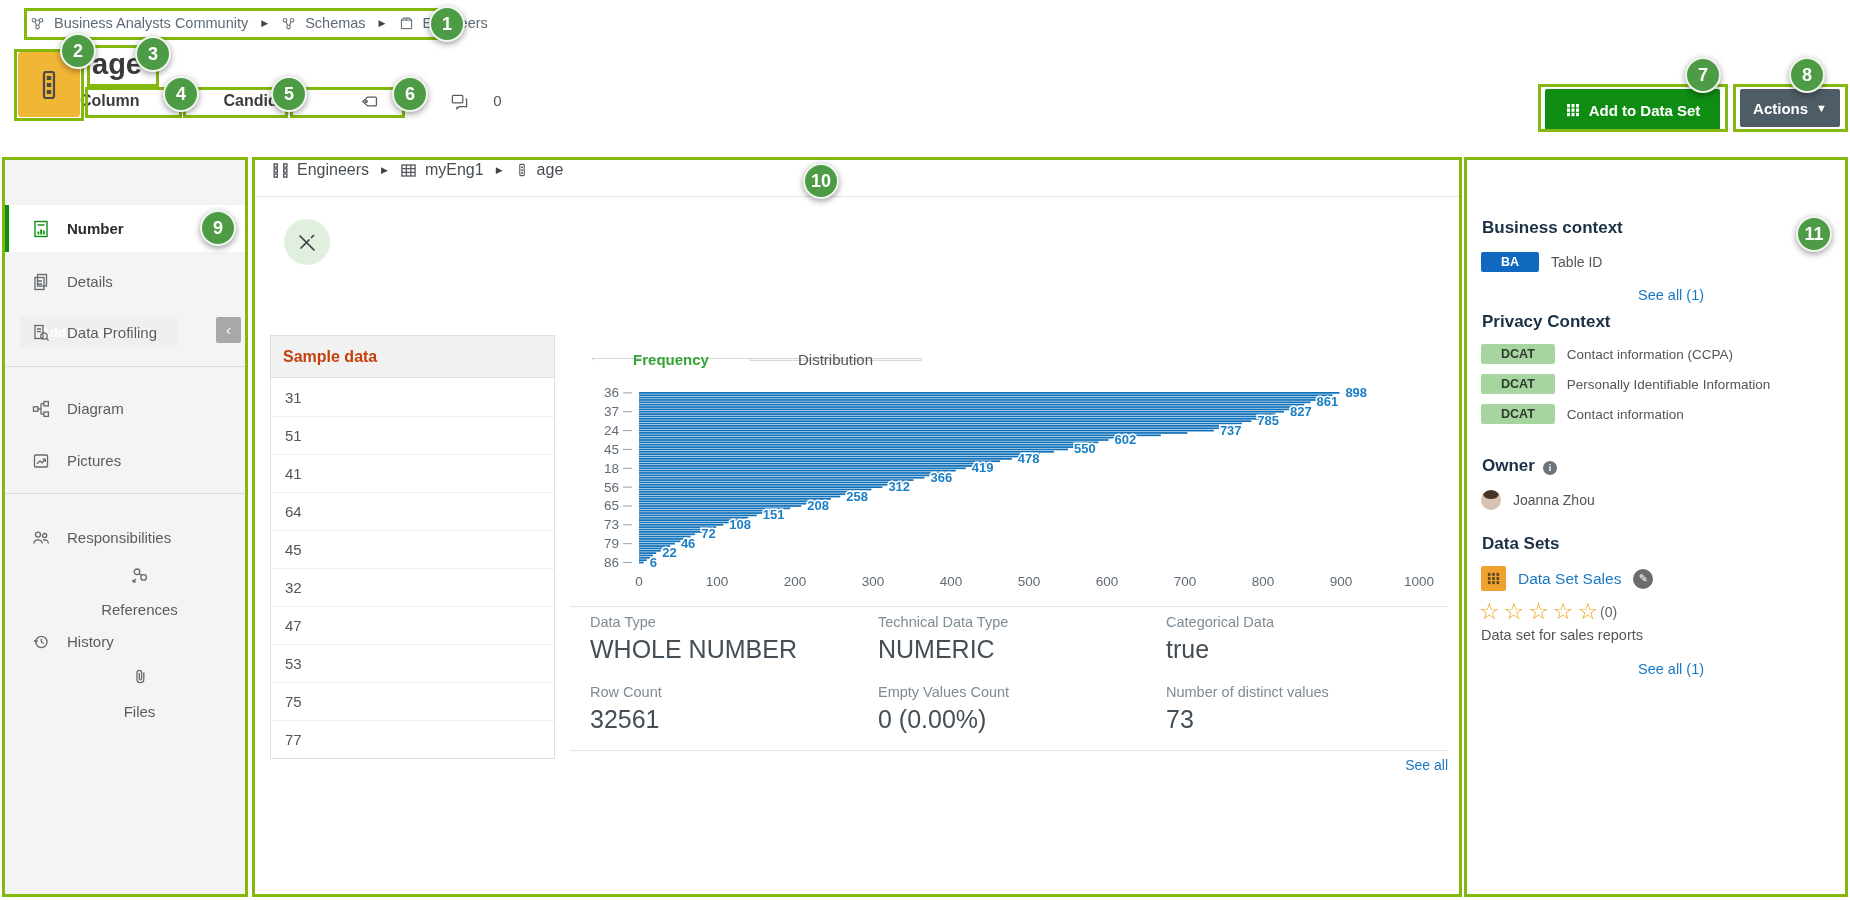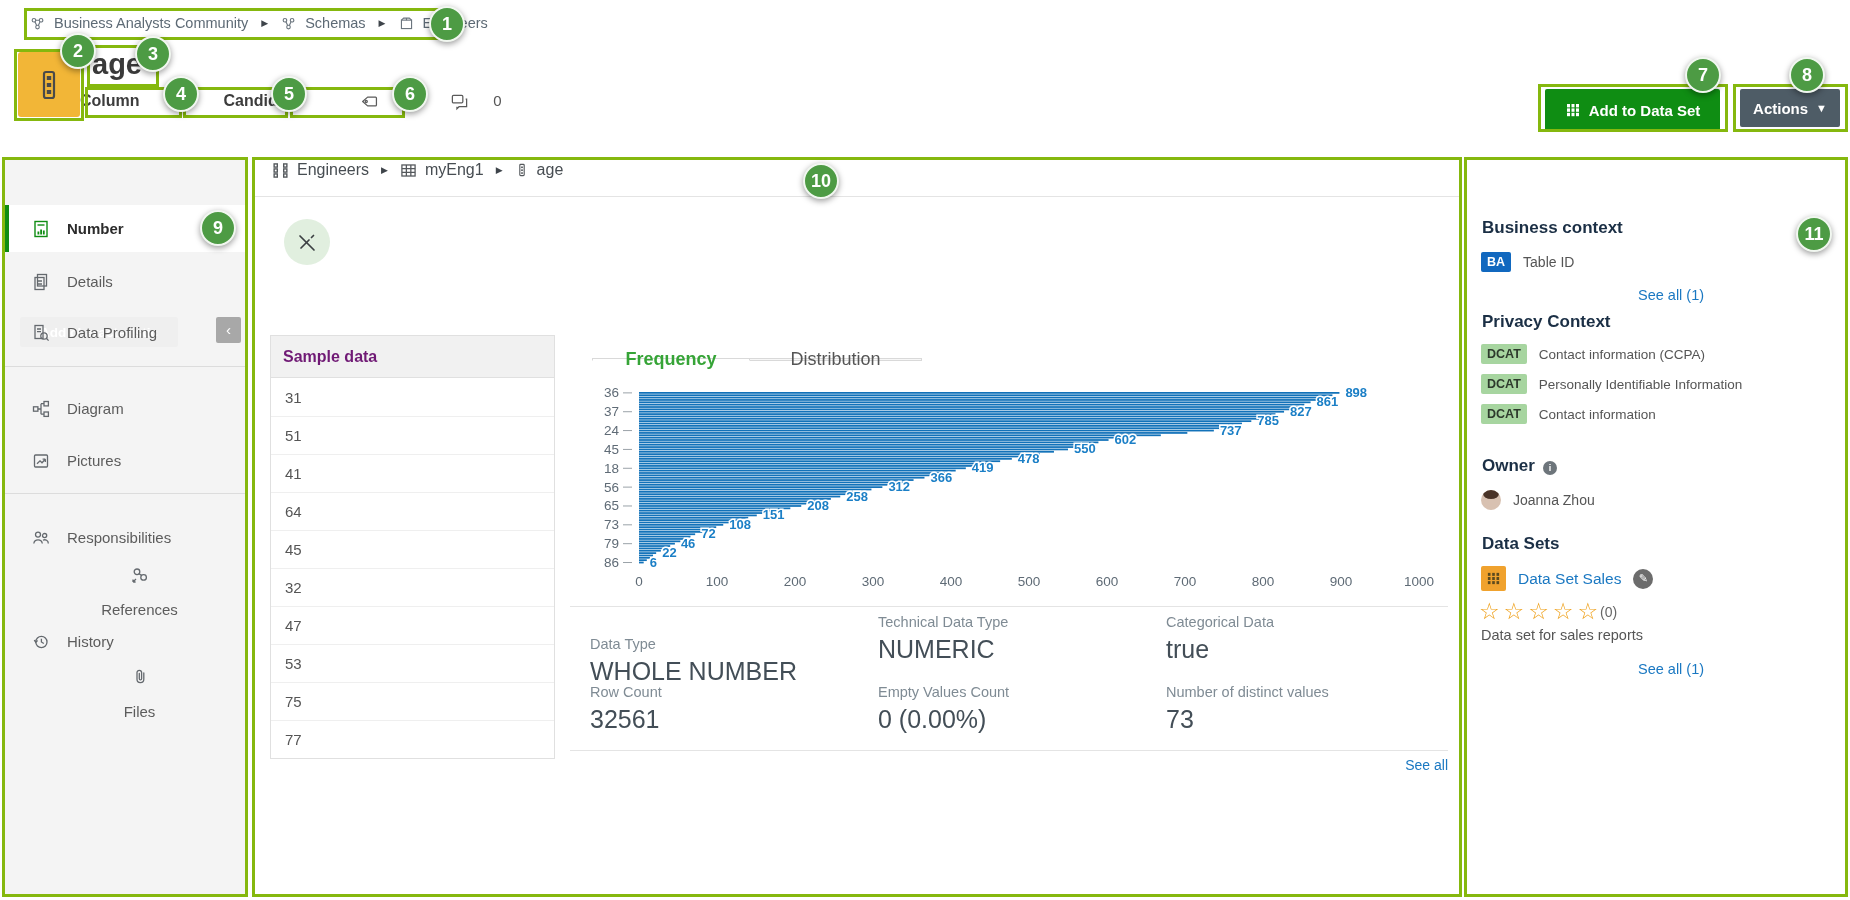--- a/index.html
+++ b/index.html
@@ -40,40 +40,40 @@
   .side-item.active{background:#fff; color:#2b2b2b; font-weight:bold; border-left:5px solid var(--accent); padding-left:22px;}
   .side-item.active .icon{color:var(--accent);}
   .side-div{position:absolute; left:2px; width:244px; height:1px; background:#dcdcdc;}
 
   
   .main-bc{position:absolute; left:272px; top:161px; display:flex; align-items:center; gap:8px; font-size:16px; color:#474d52;}
   .main-bc .ico{display:inline-flex; color:#54585c;}
   .hr1{position:absolute; left:252px; top:196px; width:1210px; height:1px; background:#e4e4e4;}
   .wand-btn{position:absolute; left:284px; top:219px; width:46px; height:46px; border-radius:50%; background:#e1efdf; border:none; display:flex; align-items:center; justify-content:center; color:#3c4043; cursor:pointer;}
   .sample-card{position:absolute; left:270px; top:335px; width:285px; border:1px solid #e0e0e0; background:#fff;}
-  .sample-head{height:42px; background:#f1f1f1; border-bottom:1px solid #e0e0e0; display:flex; align-items:center; padding-left:12px; font-size:16px; font-weight:bold; color:#701a75;}
+  .sample-head{height:42px; background:#f1f1f1; border-bottom:1px solid #e0e0e0; display:flex; align-items:center; padding-left:12px; font-size:16px; font-weight:bold; color:#c2410c;}
   .sample-row{height:38px; display:flex; align-items:center; padding-left:14px; font-size:15px; color:#555; border-top:1px solid #efefef;}
   .sample-row:first-of-type{border-top:none;}
   .tabs{position:absolute; left:592px; top:331px; display:flex; height:30px;}
-  .tab{display:flex; align-items:center; justify-content:center; border:1px solid #d9d9d9; background:#f7f7f7; color:#555; font-size:18px; cursor:pointer;margin-top:27px;}
+  .tab{display:flex; align-items:center; justify-content:center; border:1px solid #d9d9d9; background:#f7f7f7; color:#555; font-size:15px; cursor:pointer;margin-top:27px;}
   .tab.active{background:#fff; border-bottom-color:#fff; color:#36a437; font-weight:600;}
   .tab-freq{width:158px;}
   .tab-dist{width:172px; border-left:none;}
   #freq-chart{position:absolute; left:594px; top:384px;}
   .stat-sep1{position:absolute; left:570px; top:606px; width:878px; height:1px; background:#e4e4e4;}
   .stat-sep2{position:absolute; left:570px; top:750px; width:878px; height:1px; background:#e4e4e4;}
   .stat{position:absolute; width:280px;}
   .stat .s-lbl{font-size:14.5px; color:#7f8b94; margin-bottom:5px;}
   .stat .s-val{font-size:25px; color:#434e57;}
   .main-seeall{position:absolute; left:1348px; top:757px; width:100px; text-align:right; font-size:14px; color:var(--link); cursor:pointer;}
 
   
   .rp-h{position:absolute; left:1482px; font-size:17px; font-weight:bold; color:#1b2f45;}
   .rp-row{position:absolute; left:1481px; display:flex; align-items:center; gap:12px;}
-  .badge{display:inline-flex; align-items:center; justify-content:center; height:20px; border-radius:2px; font-size:12.5px; font-weight:bold; padding:0 6px;}
+  .badge{display:inline-flex; align-items:center; justify-content:center; height:20px; border-radius:2px; font-size:12.5px; font-weight:bold; padding:0 20px;}
   .badge-ba{background:#1168bf; color:#fff;}
   .badge-dcat{background:#a7d5a0; color:#2e3a2d;}
   .rp-lbl{font-size:14px; color:#555;}
   .rp-lbl-sm{font-size:13.5px; color:#555;}
   .rp-link{position:absolute; width:200px; text-align:left; font-size:14.5px; color:var(--link); cursor:pointer;}
   .ds-icon{width:25px; height:25px; background:#f0a22e; border-radius:2px; display:flex; align-items:center; justify-content:center; color:#5c4a1e;}
   .ds-link{font-size:15.5px; color:var(--link); cursor:pointer;}
   .rosette{width:20px; height:20px; border-radius:50%; background:#6c6c6c; color:#fff; font-size:11px; display:flex; align-items:center; justify-content:center;}
   .stars{position:absolute; left:1479px; top:598px; font-size:23px; letter-spacing:4px; color:#efa11c; cursor:pointer;}
   .rating-n{position:absolute; left:1600px; top:604px; font-size:14px; color:#666;}
@@ -464,21 +464,21 @@
       <text x="168.8" y="135.4" font-size="13" font-weight="bold" fill="#1b7fc6" stroke="#ffffff" stroke-width="3" paint-order="stroke" font-family="Liberation Sans, DejaVu Sans, sans-serif">151</text>
       <text x="135.2" y="144.8" font-size="13" font-weight="bold" fill="#1b7fc6" stroke="#ffffff" stroke-width="3" paint-order="stroke" font-family="Liberation Sans, DejaVu Sans, sans-serif">108</text>
       <text x="107.2" y="154.2" font-size="13" font-weight="bold" fill="#1b7fc6" stroke="#ffffff" stroke-width="3" paint-order="stroke" font-family="Liberation Sans, DejaVu Sans, sans-serif">72</text>
       <text x="86.9" y="163.7" font-size="13" font-weight="bold" fill="#1b7fc6" stroke="#ffffff" stroke-width="3" paint-order="stroke" font-family="Liberation Sans, DejaVu Sans, sans-serif">46</text>
       <text x="68.2" y="173.1" font-size="13" font-weight="bold" fill="#1b7fc6" stroke="#ffffff" stroke-width="3" paint-order="stroke" font-family="Liberation Sans, DejaVu Sans, sans-serif">22</text>
       <text x="55.7" y="182.5" font-size="13" font-weight="bold" fill="#1b7fc6" stroke="#ffffff" stroke-width="3" paint-order="stroke" font-family="Liberation Sans, DejaVu Sans, sans-serif">6</text>
     </svg>
 
   <div class="stat-sep1"></div>
   <div id="stats">
-      <div class="stat" style="left: 590px; top: 614px; margin-top: 22px;">
+      <div class="stat" style="left: 590px; top: 614px;">
         <div class="s-lbl">Data Type</div>
         <div class="s-val">WHOLE NUMBER</div>
       </div>
       <div class="stat" style="left: 878px; top: 614px;">
         <div class="s-lbl">Technical Data Type</div>
         <div class="s-val">NUMERIC</div>
       </div>
       <div class="stat" style="left: 1166px; top: 614px;">
         <div class="s-lbl">Categorical Data</div>
         <div class="s-val">true</div>

